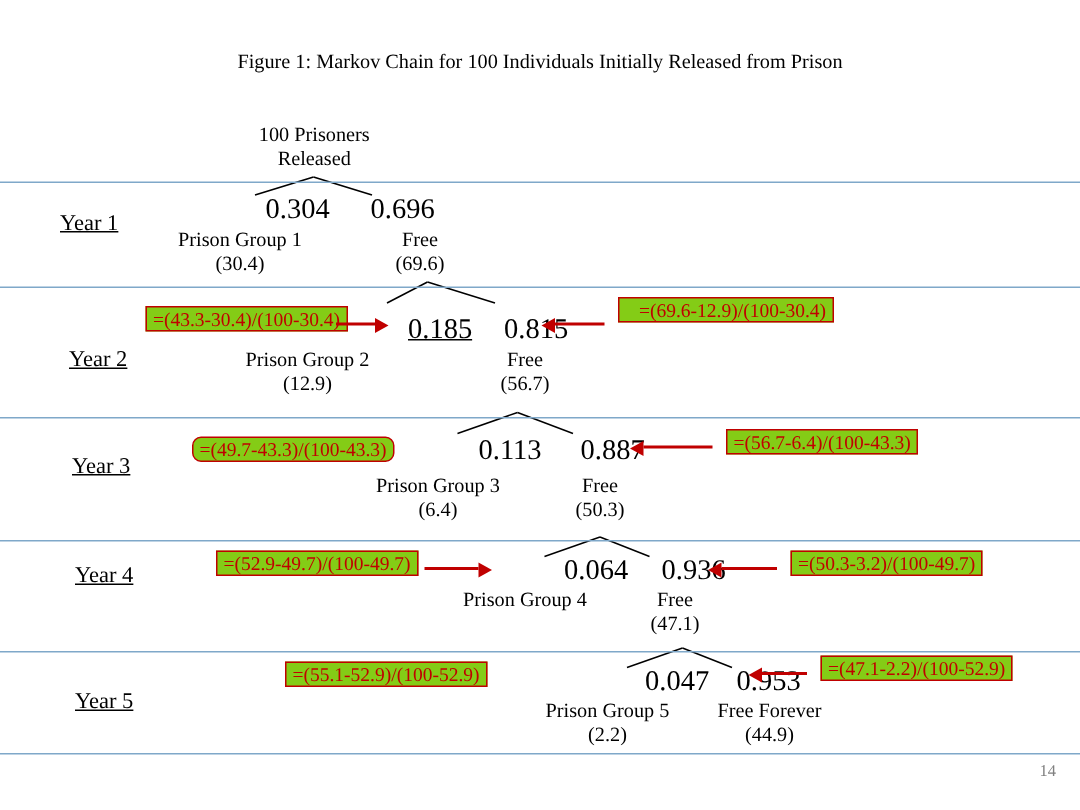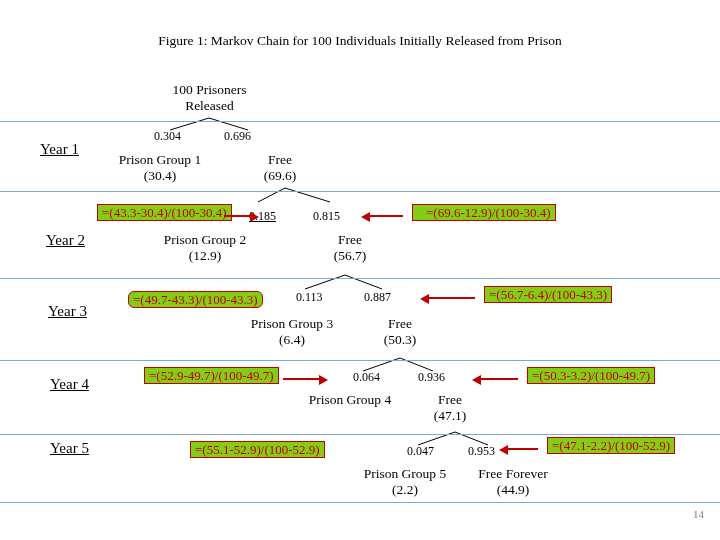--- a/index.html
+++ b/index.html
@@ -44,22 +44,23 @@
   }
 
   .node {
     font-size: 13.5px;
     line-height: 16px;
     text-align: center;
     white-space: nowrap;
   }
 
   .prob {
-    font-size: 12px;
-    white-space: nowrap;
+    font-size: 19px;
+    white-space: nowrap;
+    margin-left: 23px;
   }
 
   .formula {
     font-size: 13px;
     color: #c00000;
     border: 1px solid #c00000;
     background: #84cc16;
     padding: 2px 4px;
     white-space: nowrap;
     line-height: 11px;
@@ -169,21 +170,21 @@
   <div class="abs node" style="left:145px; top:232px; width:120px;">
     <div>Prison Group 2</div>
     <div>(12.9)</div>
   </div>
   <div class="abs node" style="left:310px; top:232px; width:80px;">
     <div>Free</div>
     <div>(56.7)</div>
   </div>
   <div class="abs formula" style="left:97px; top:204px;">=(43.3-30.4)/(100-30.4)</div>
   <div class="abs arrow right" style="left:224px; top:215px; width:26px;"></div>
-  <div class="abs formula" style="left:412px; top:204px;padding-left:13px;">=(69.6-12.9)/(100-30.4)</div>
+  <div class="abs formula" style="left:412px; top:198px;padding-left:13px;">=(69.6-12.9)/(100-30.4)</div>
   <div class="abs arrow left" style="left:370px; top:215px; width:33px;"></div>
 
   <div class="abs yearlabel" style="left:48px; top:303px;">Year 3</div>
   <div class="abs prob" style="left:296px; top:290px;">0.113</div>
   <div class="abs prob" style="left:364px; top:290px;">0.887</div>
   <div class="abs node" style="left:232px; top:316px; width:120px;">
     <div>Prison Group 3</div>
     <div>(6.4)</div>
   </div>
   <div class="abs node" style="left:360px; top:316px; width:80px;">
@@ -202,21 +203,21 @@
   </div>
   <div class="abs node" style="left:410px; top:392px; width:80px;">
     <div>Free</div>
     <div>(47.1)</div>
   </div>
   <div class="abs formula" style="left:144px; top:367px;">=(52.9-49.7)/(100-49.7)</div>
   <div class="abs arrow right" style="left:283px; top:378px; width:36px;"></div>
   <div class="abs formula" style="left:527px; top:367px;">=(50.3-3.2)/(100-49.7)</div>
   <div class="abs arrow left" style="left:481px; top:378px; width:37px;"></div>
 
-  <div class="abs yearlabel" style="left:50px; top:440px;">Year 5</div>
+  <div class="abs yearlabel" style="left:50px; top:460px;">Year 5</div>
   <div class="abs prob" style="left:407px; top:444px;">0.047</div>
   <div class="abs prob" style="left:468px; top:444px;">0.953</div>
   <div class="abs node" style="left:345px; top:466px; width:120px;">
     <div>Prison Group 5</div>
     <div>(2.2)</div>
   </div>
   <div class="abs node" style="left:468px; top:466px; width:90px;">
     <div>Free Forever</div>
     <div>(44.9)</div>
   </div>

